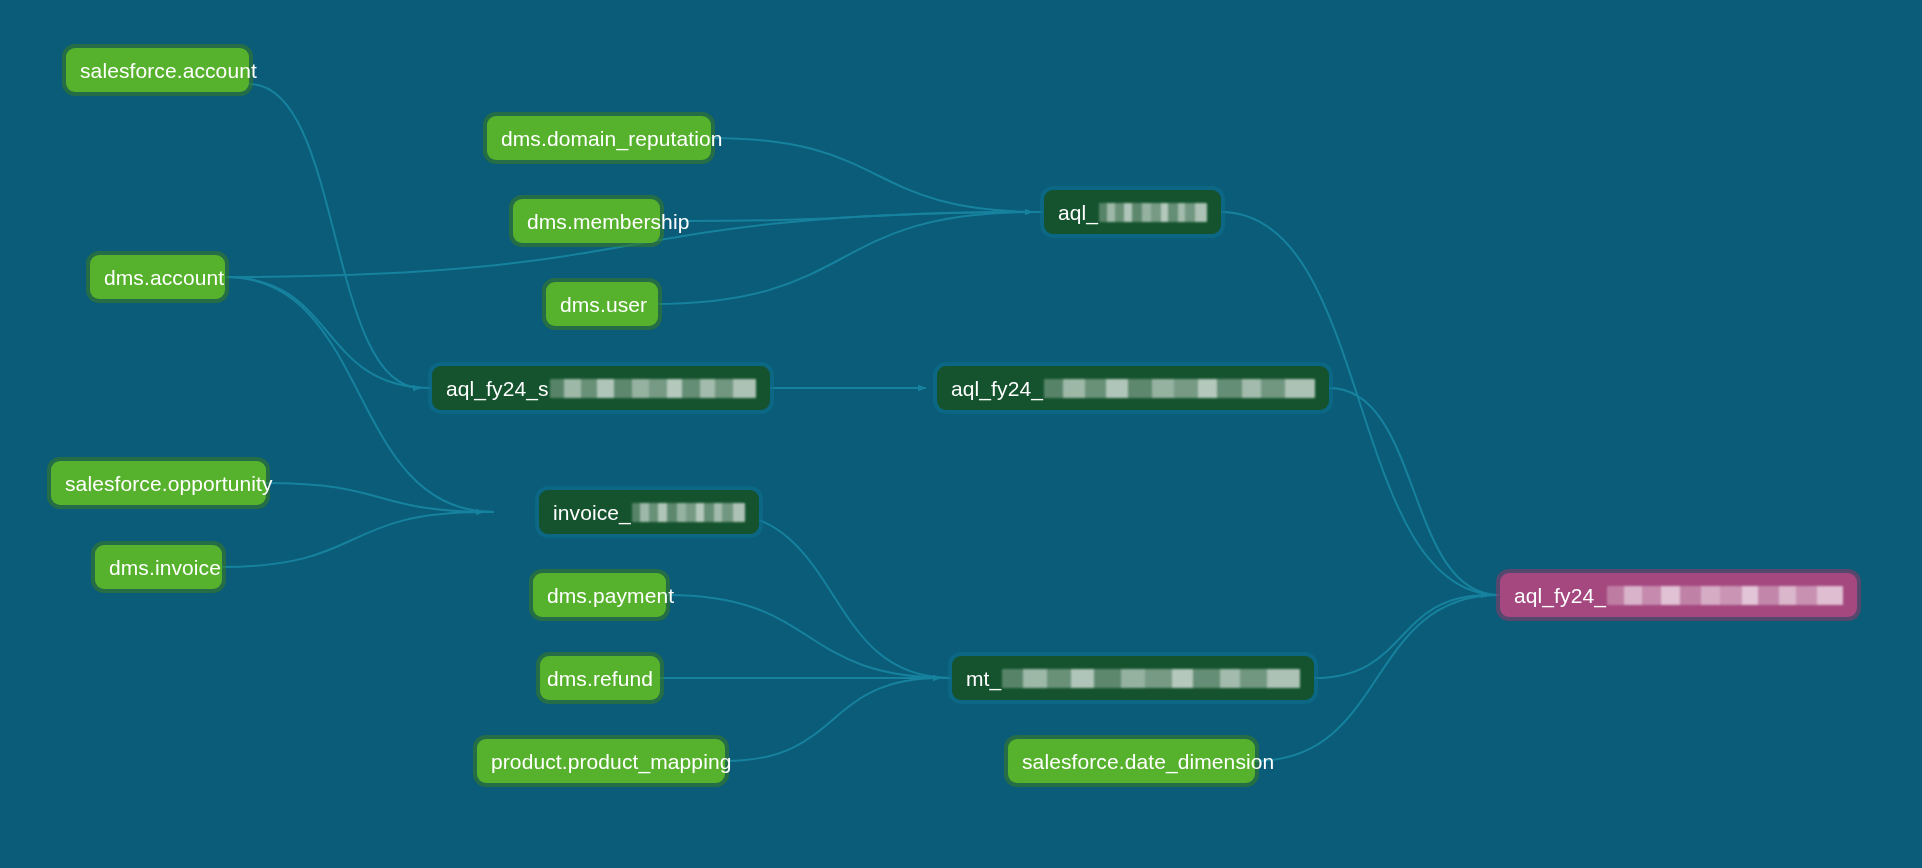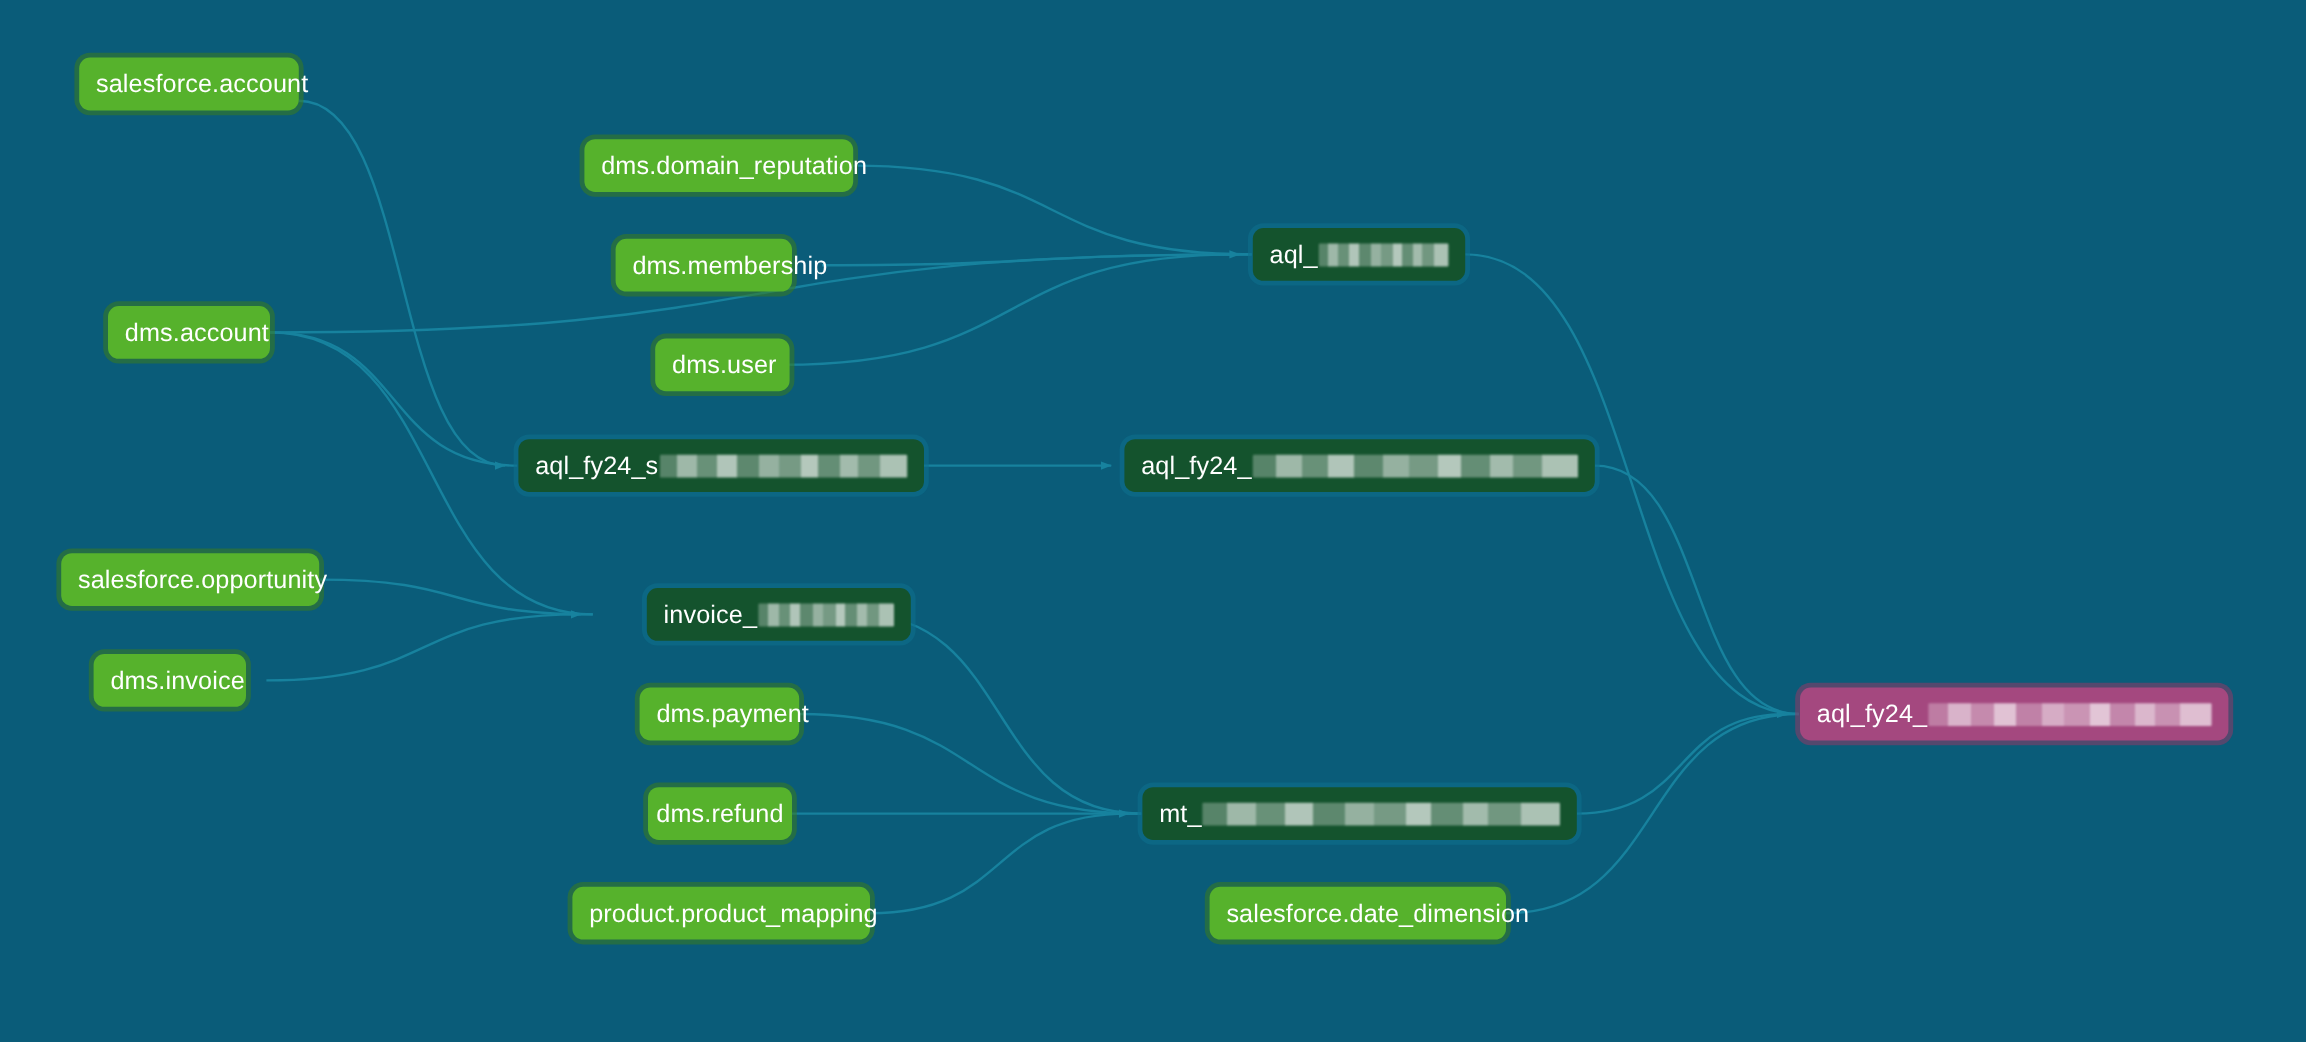--- a/index.html
+++ b/index.html
@@ -113,21 +113,21 @@
   <div id="node-layer">
       <div class="node node-green" style="left: 66px; top: 48px; width: 183px;">
         <span class="node-label">salesforce.account</span>
       </div>
       <div class="node node-green" style="left: 90px; top: 255px; width: 135px;">
         <span class="node-label">dms.account</span>
       </div>
       <div class="node node-green" style="left: 51px; top: 461px; width: 215px;">
         <span class="node-label">salesforce.opportunity</span>
       </div>
-      <div class="node node-green" style="left: 78px; top: 545px; width: 127px; align-items: center;">
+      <div class="node node-green" style="left: 95px; top: 545px; width: 127px; align-items: center;">
         <span class="node-label">dms.invoice</span>
       </div>
       <div class="node node-green" style="left: 487px; top: 116px; width: 224px;">
         <span class="node-label">dms.domain_reputation</span>
       </div>
       <div class="node node-green" style="left: 513px; top: 199px; width: 147px;">
         <span class="node-label">dms.membership</span>
       </div>
       <div class="node node-green" style="left: 546px; top: 282px; width: 112px;">
         <span class="node-label">dms.user</span>

